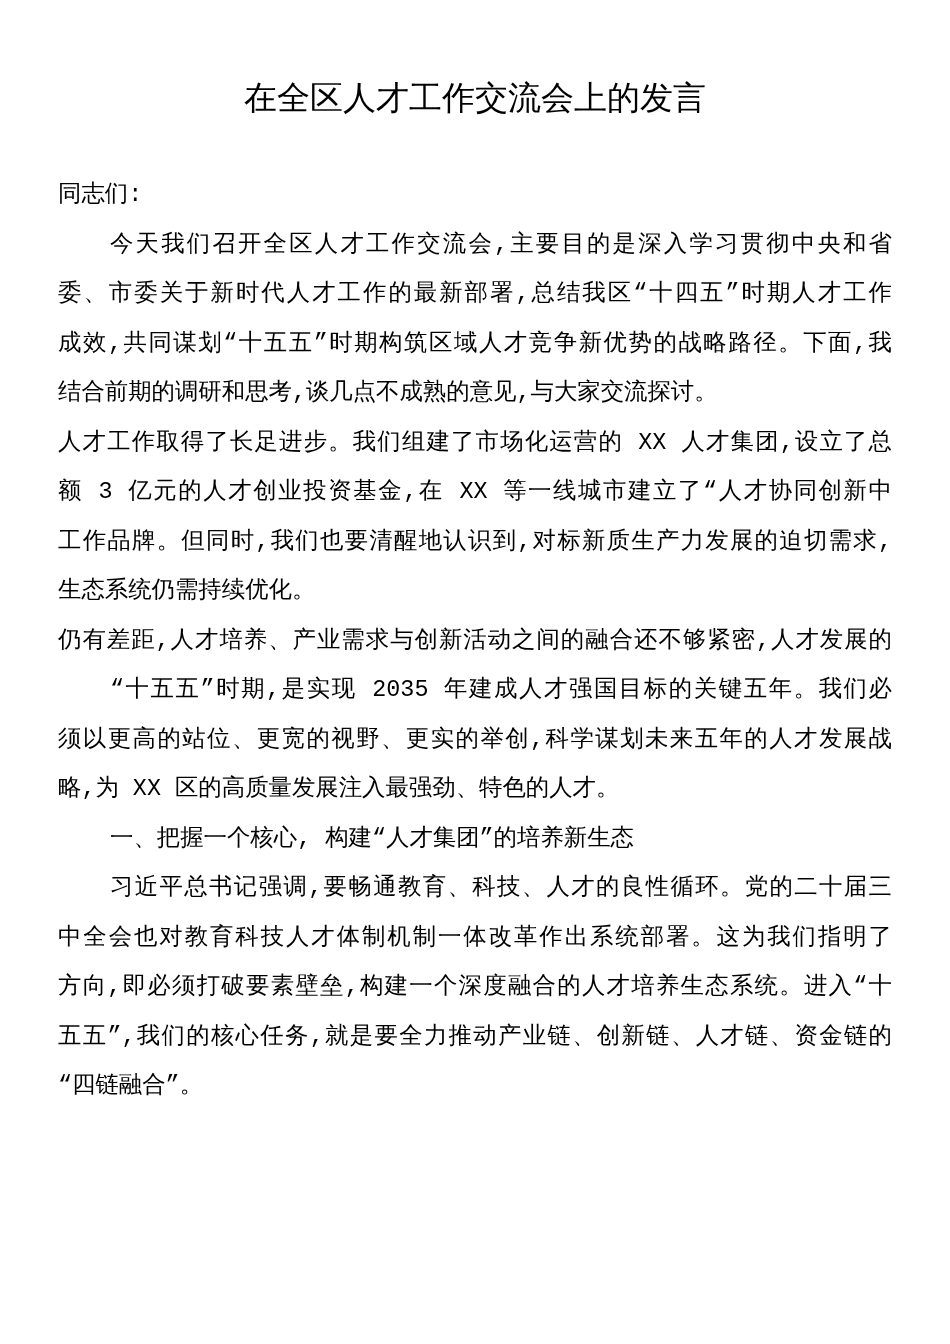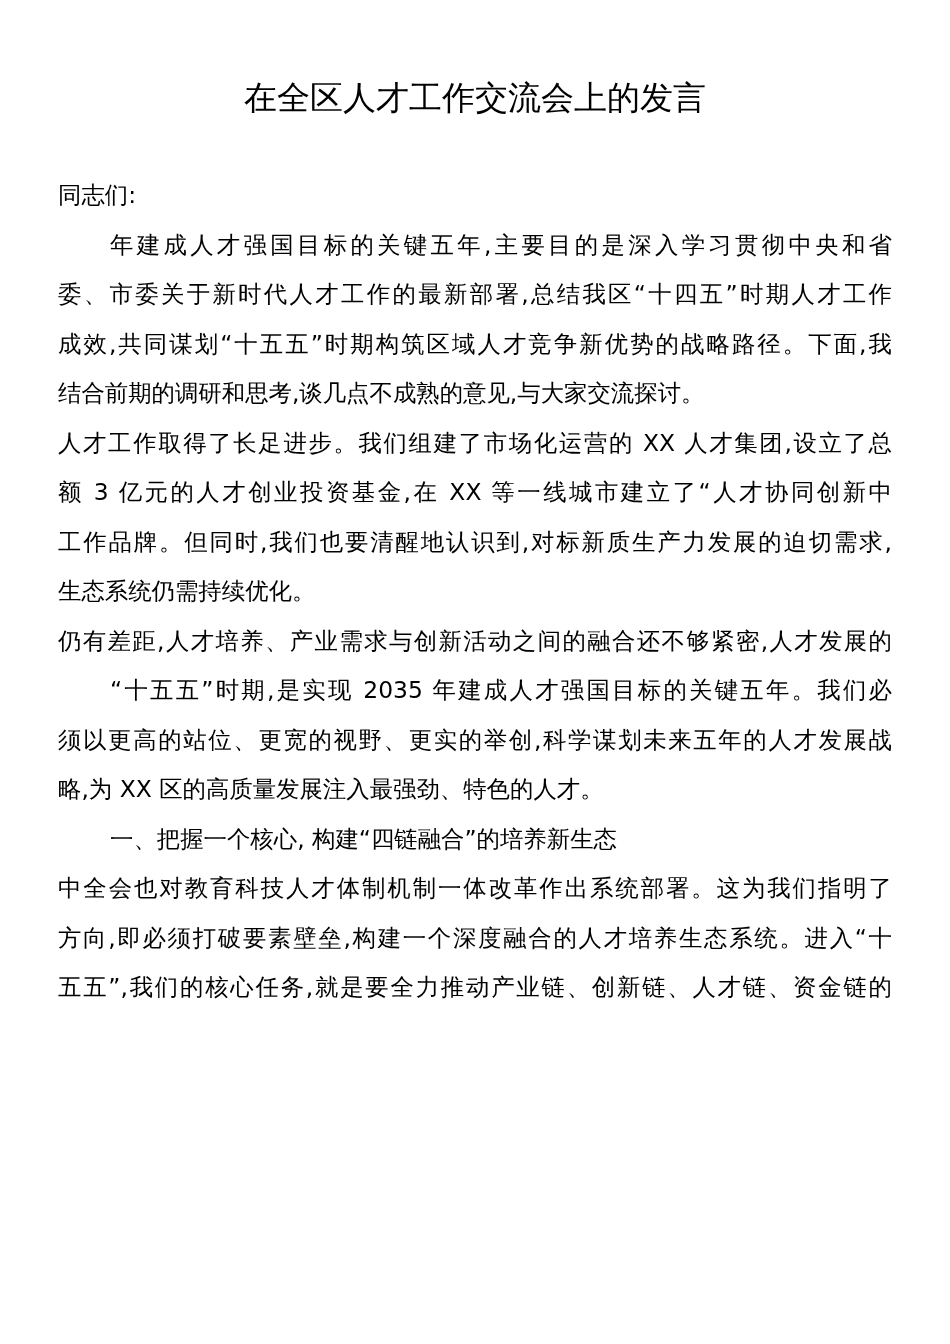--- a/index.html
+++ b/index.html
@@ -3,43 +3,45 @@
 <meta charset="utf-8">
 <style>
   html, body { margin: 0; padding: 0; background: #ffffff; }
   body { width: 950px; height: 1344px; overflow: hidden; position: relative;
          font-family: "DejaVu Sans", "Liberation Sans", sans-serif; color: #000; }
   .page { position: absolute; left: 0; top: 8px; width: 858px; height: 1344px; background: #fff; }
   .title { position: absolute; top: 66px; left: 0; width: 950px; text-align: center;
            font-size: 33px; line-height: 48px; letter-spacing: 0px; }
   .body { position: absolute; left: 58px; top: 163px; width: 834px; }
   .line { height: 49.5px; line-height: 49.5px; font-size: 23.4px; white-space: nowrap;
-          text-align: justify; text-align-last: justify; }
+          text-align: justify; text-align-last: justify; font-family: Liberation Mono, monospace; }
   .line.last { text-align-last: left; }
   .indent { padding-left: 52px; }
 </style>
 </head>
 <body>
 
 <div class="page">
   <div class="title">在全区人才工作交流会上的发言</div>
   <div class="body">
     <div class="line last">同志们:</div>
     <div id="lines">
-        <div class="line indent">年建成人才强国目标的关键五年,主要目的是深入学习贯彻中央和省</div>
+        <div class="line indent">今天我们召开全区人才工作交流会,主要目的是深入学习贯彻中央和省</div>
         <div class="line">委、市委关于新时代人才工作的最新部署,总结我区“十四五”时期人才工作</div>
         <div class="line">成效,共同谋划“十五五”时期构筑区域人才竞争新优势的战略路径。下面,我</div>
         <div class="line last">结合前期的调研和思考,谈几点不成熟的意见,与大家交流探讨。</div>
         <div class="line">人才工作取得了长足进步。我们组建了市场化运营的 XX 人才集团,设立了总</div>
         <div class="line">额 3 亿元的人才创业投资基金,在 XX 等一线城市建立了“人才协同创新中</div>
         <div class="line">工作品牌。但同时,我们也要清醒地认识到,对标新质生产力发展的迫切需求,</div>
         <div class="line last">生态系统仍需持续优化。</div>
         <div class="line">仍有差距,人才培养、产业需求与创新活动之间的融合还不够紧密,人才发展的</div>
         <div class="line indent">“十五五”时期,是实现 2035 年建成人才强国目标的关键五年。我们必</div>
         <div class="line">须以更高的站位、更宽的视野、更实的举创,科学谋划未来五年的人才发展战</div>
         <div class="line last">略,为 XX 区的高质量发展注入最强劲、特色的人才。</div>
-        <div class="line indent last">一、把握一个核心, 构建“四链融合”的培养新生态</div>
+        <div class="line indent last">一、把握一个核心, 构建“人才集团”的培养新生态</div>
+        <div class="line indent">习近平总书记强调,要畅通教育、科技、人才的良性循环。党的二十届三</div>
         <div class="line">中全会也对教育科技人才体制机制一体改革作出系统部署。这为我们指明了</div>
         <div class="line">方向,即必须打破要素壁垒,构建一个深度融合的人才培养生态系统。进入“十</div>
         <div class="line">五五”,我们的核心任务,就是要全力推动产业链、创新链、人才链、资金链的</div>
+        <div class="line last">“四链融合”。</div>
       </div>
   </div>
 </div>
 
 </body></html>

